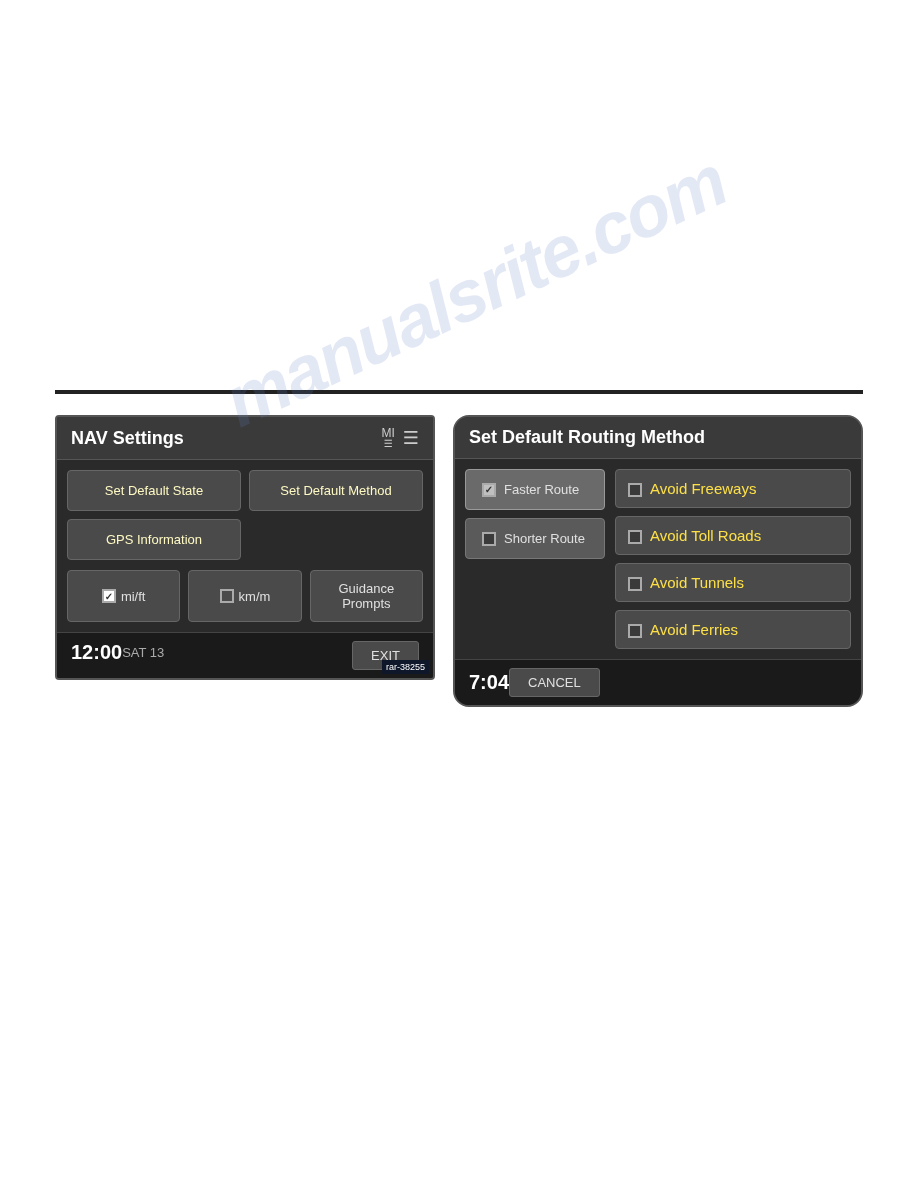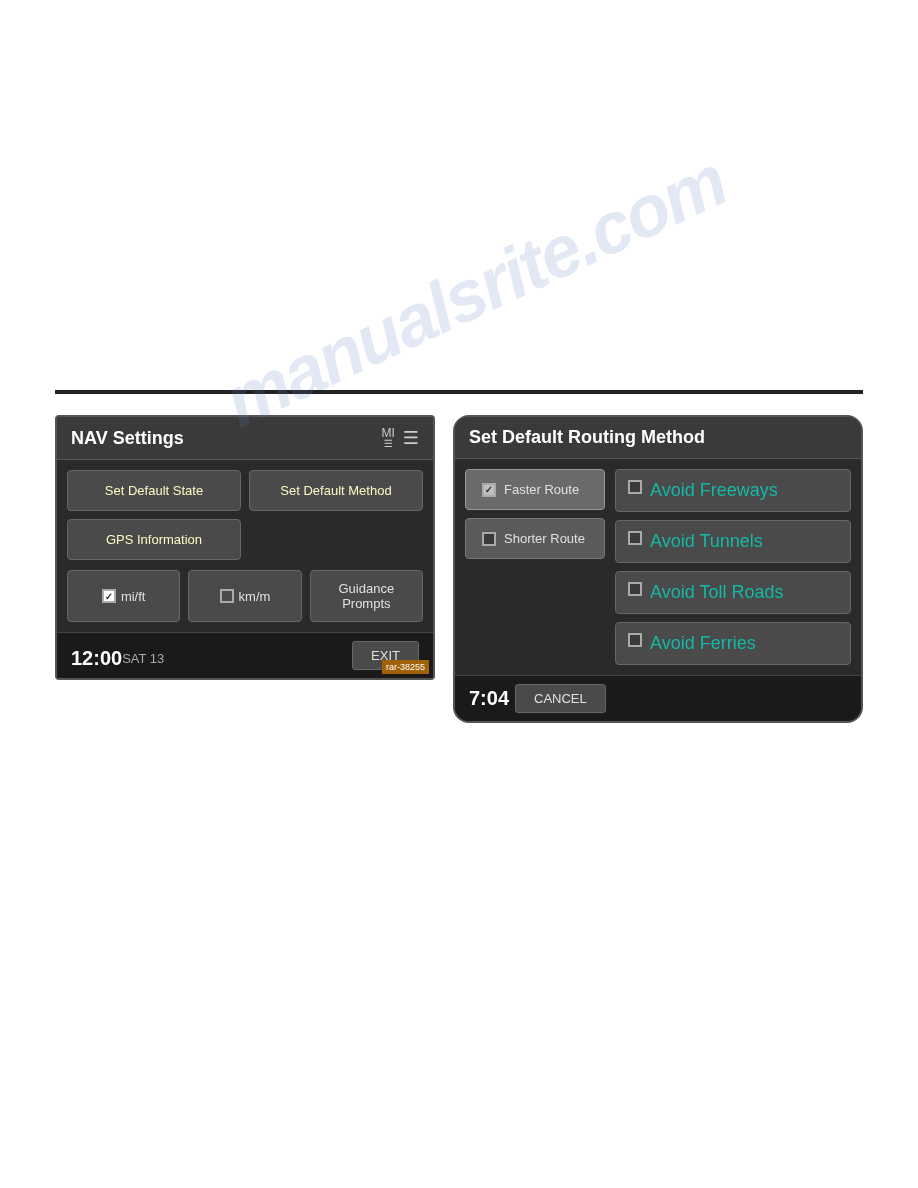--- a/index.html
+++ b/index.html
@@ -153,21 +153,21 @@
     .checkbox-check {
       color: #333;
       font-size: 10px;
       font-weight: bold;
     }
 
     .nav-footer {
       background: #1a1a1a;
       padding: 8px 14px;
       display: flex;
-      align-items: flex-end;
+      align-items: flex-start;
       justify-content: space-between;
       border-top: 1px solid #444;
     }
 
     .time-display {
       color: #ffffff;
       font-size: 20px;
       font-weight: bold;
     }
 
@@ -183,21 +183,21 @@
       color: #e0e0e0;
       font-size: 13px;
       padding: 6px 18px;
       cursor: pointer;
     }
 
     .ref-badge {
       position: absolute;
       bottom: 4px;
       right: 4px;
-      background: #a16207;
+      background: #0f172a;
       color: white;
       font-size: 9px;
       padding: 2px 4px;
     }
 
     
     .routing-screen {
       flex: 1;
       background: #2a2a2a;
       border: 2px solid #555;
@@ -255,36 +255,36 @@
       display: flex;
       flex-direction: column;
       gap: 8px;
       flex: 1;
     }
 
     .avoid-btn {
       background: #4a4a4a;
       border: 1px solid #666;
       border-radius: 4px;
-      color: #14b8a6;
-      font-size: 18px;
+      color: #fde047;
+      font-size: 15px;
       padding: 10px 12px;
       text-align: center;
       cursor: pointer;
       display: flex;
-      align-items: flex-start;
+      align-items: flex-end;
       gap: 8px;
     }
 
     .routing-footer {
       background: #1a1a1a;
       padding: 8px 14px;
       display: flex;
       align-items: center;
-      gap: 6px;
+      gap: 0;
       border-top: 1px solid #444;
     }
 
     .cancel-btn {
       background: #4a4a4a;
       border: 1px solid #666;
       border-radius: 3px;
       color: #e0e0e0;
       font-size: 13px;
       padding: 6px 18px;
@@ -382,25 +382,25 @@
         </button>
       </div>
 
       <div class="avoid-options-col">
         <button class="avoid-btn">
           <div class="checkbox-sq"></div>
           <span>Avoid Freeways</span>
         </button>
         <button class="avoid-btn">
           <div class="checkbox-sq"></div>
-          <span>Avoid Tunnels</span>
+          <span>Avoid Toll Roads</span>
         </button>
         <button class="avoid-btn">
           <div class="checkbox-sq"></div>
-          <span>Avoid Toll Roads</span>
+          <span>Avoid Tunnels</span>
         </button>
         <button class="avoid-btn">
           <div class="checkbox-sq"></div>
           <span>Avoid Ferries</span>
         </button>
       </div>
     </div>
 
     <div class="routing-footer">
       <span class="time-display">7:04</span>

